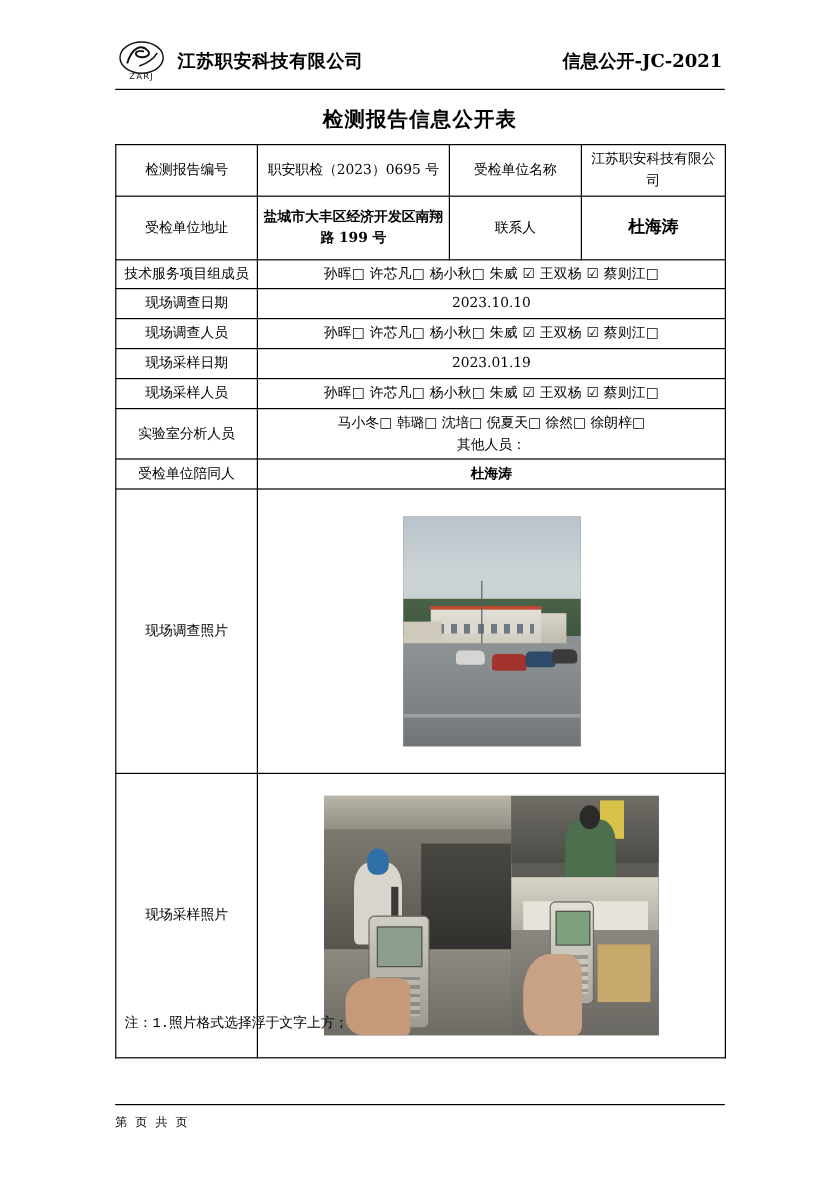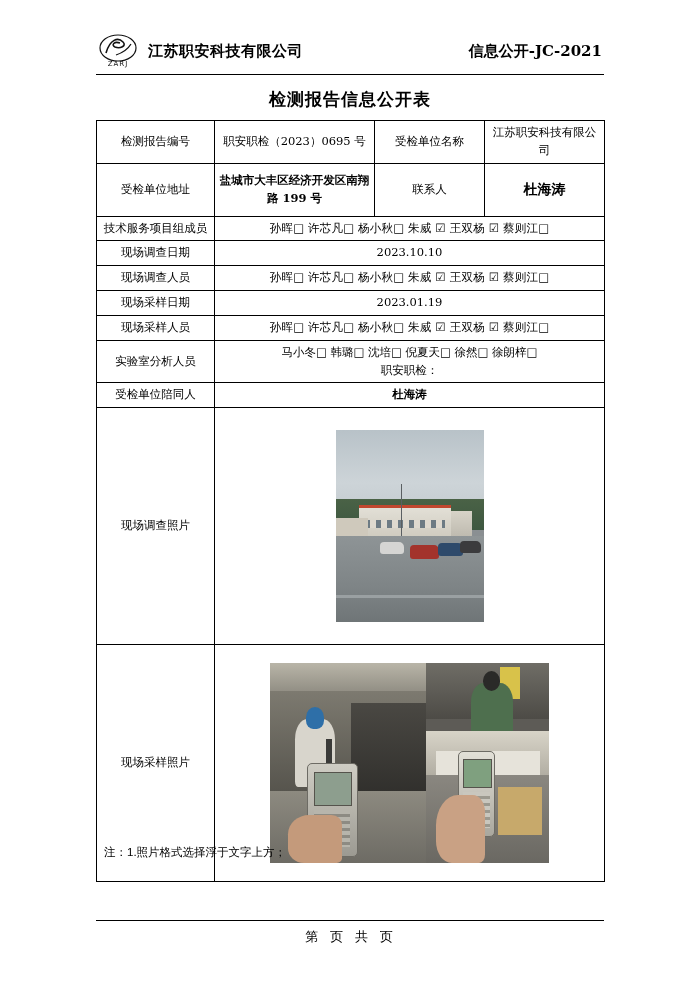--- a/index.html
+++ b/index.html
@@ -240,34 +240,33 @@
     background:#c7a96b; }
   .r-yellow { position:absolute; left:60%; top:2%; width:16%; height:16%;
     background:#d8c24a; }
 
   
   .note {
     position: absolute;
     left: 104px;
     top: 845px;
     font-size: 11.5px;
-    font-family: Liberation Sans, sans-serif;
+    font-family: Liberation Mono, monospace;
   }
 
   
   .footer {
     position: absolute;
     left: 96px;
     top: 920px;
     width: 508px;
     border-top: 1.1px solid #000;
-    text-align: center;
     padding-top: 7px;
-    font-size: 13px;
-    font-family: Liberation Mono, monospace;
+    font-size: 10px;
+    font-family: Liberation Sans, sans-serif;
     letter-spacing: 2px;
   }
 </style>
 </head>
 <body>
 
 <div class="page">
 
   <div class="header">
     <div class="header-left">
@@ -323,21 +322,21 @@
         <td colspan="3">2023.01.19</td>
       </tr>
       <tr>
         <td class="lbl">现场采样人员</td>
         <td class="members" colspan="3">孙晖□ 许芯凡□ 杨小秋□ 朱威 ☑ 王双杨 ☑ 蔡则江□</td>
       </tr>
       <tr>
         <td class="lbl">实验室分析人员</td>
         <td class="lab-cell" colspan="3">
           <div>马小冬□ 韩璐□ 沈培□ 倪夏天□ 徐然□ 徐朗梓□</div>
-          <div>职安职检：</div>
+          <div>其他人员：</div>
         </td>
       </tr>
       <tr>
         <td class="lbl">受检单位陪同人</td>
         <td class="big" colspan="3">杜海涛</td>
       </tr>
 
       <tr>
         <td class="lbl">现场调查照片</td>
         <td class="photo-cell" colspan="3">

